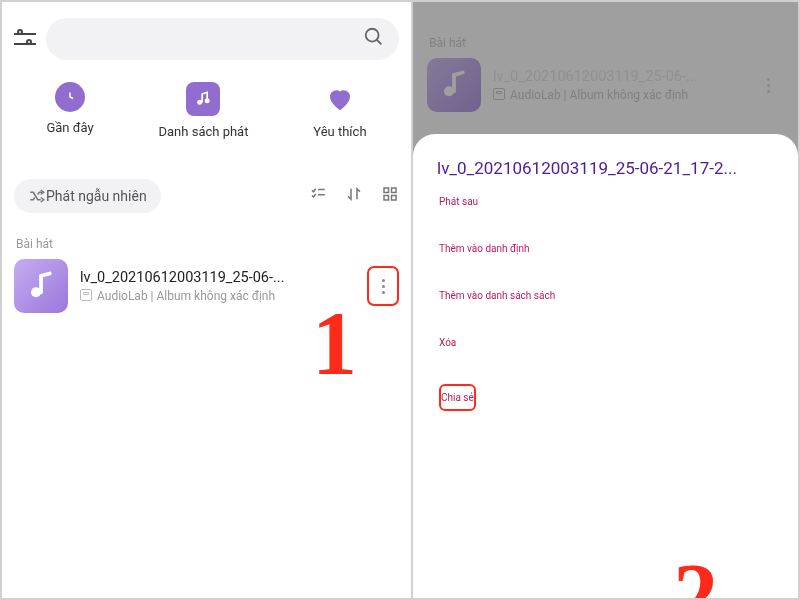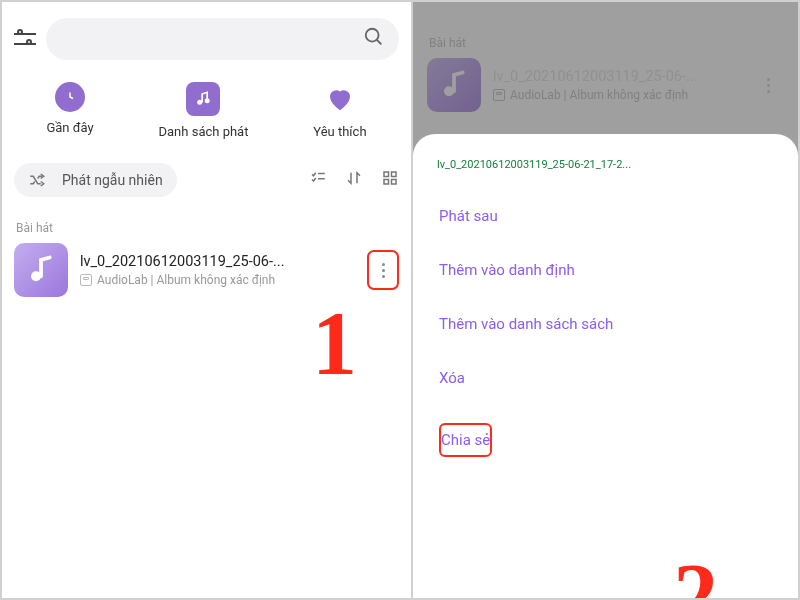--- a/index.html
+++ b/index.html
@@ -25,51 +25,51 @@
   .settings-slider .bar.b2 { top: 15px; }
   .settings-slider .dot { position: absolute; width: 6px; height: 6px; border: 2px solid #444; background: #fff; border-radius: 50%; top: 1px; }
   .settings-slider .d1 { left: 3px; top: 1px; }
   .settings-slider .d2 { left: 12px; top: 11px; }
   .search-box {
     flex: 1; background: #f2f2f4; border-radius: 22px; height: 42px;
     display: flex; align-items: center; justify-content: flex-end; padding: 0 14px;
   }
   .search-icon svg { width: 22px; height: 22px; stroke: #666; }
 
-  .quick-row { display: flex; justify-content: space-around; margin-bottom: 24px; }
+  .quick-row { display: flex; justify-content: space-around; margin-bottom: 40px; }
   .quick-item { display: flex; flex-direction: column; align-items: center; gap: 8px; }
   .quick-icon {
     width: 34px; height: 34px; border-radius: 8px;
     display: flex; align-items: center; justify-content: center; color: #fff;
   }
   .qi-recent { background: #906dcf; border-radius: 50%; width: 30px; height: 30px;}
   .qi-fav { color: #906dcf; }
   .qi-playlist { background: #906dcf; }
   .quick-label { font-size: 13px; color: #333; }
 
   .shuffle-row { display: flex; align-items: center; gap: 16px; margin-bottom: 12px; }
   .shuffle-pill {
     background: #f2f2f4; border-radius: 18px; padding: 8px 14px;
-    display: flex; align-items: center; gap: 16px; font-size: 14px; color: #555;
+    display: flex; align-items: center; gap: 0; font-size: 14px; color: #555;
   }
   .tool-icons { margin-left: auto; display: flex; gap: 18px; color: #777; }
   .tool-icons svg, .shuffle-pill svg { width: 18px; height: 18px; stroke: #777; }
 
   .section-label { font-size: 12px; color: #999; margin: 24px 0 8px 2px; }
 
   .track-row { display: flex; align-items: center; gap: 12px; }
   .track-art {
     width: 54px; height: 54px; border-radius: 10px;
     background: linear-gradient(135deg,#c4aef0,#9b76dc);
     display: flex; align-items: center; justify-content: center;
   }
   .track-art svg { width: 30px; height: 30px; }
   .track-meta { flex: 1; min-width: 0; }
   .track-title { font-size: 14.5px; color: #222; white-space: nowrap; overflow: hidden; text-overflow: ellipsis; }
-  .track-sub { font-size: 12px; color: #999; display: flex; align-items: center; gap: 5px; margin-top: 3px;}
+  .track-sub { font-size: 12px; color: #999; display: flex; gap: 5px; margin-top: 3px;}
   .sd-badge { width: 12px; height: 12px; border: 1.2px solid #bbb; border-radius: 2px; display:inline-block; position:relative;}
   .sd-badge:after{content:""; position:absolute; left:2px; right:2px; top:2px; bottom:5px; border:1px solid #bbb; border-radius:1px;}
   .more-btn {
     width: 32px; height: 40px; display: flex; align-items: center; justify-content: center;
     border: 2.5px solid #ff2a1a; border-radius: 7px;
   }
   .more-btn .dots { display:flex; flex-direction:column; gap:3px;}
   .more-btn .dots span { width:3px; height:3px; background:#888; border-radius:50%;}
 
   
@@ -83,22 +83,22 @@
   .rp-under .track-title { color: #ddd; }
   .rp-under .track-sub { color: #bbb; }
   .rp-under .more-btn { border: none; }
   .rp-under .more-btn .dots span { background:#ccc; }
 
   .sheet {
     position: absolute; left: 0; right: 0; bottom: 0; top: 132px;
     background: #fff; border-radius: 22px 22px 0 0;
     padding: 24px 24px 10px 24px;
   }
-  .sheet-title { font-size: 11px; color: #15803d; white-space: nowrap; overflow: hidden; text-overflow: ellipsis; margin-bottom: 18px;}
-  .sheet-item { font-size: 15px; color: #8b5cf6; padding: 18px 2px; }
+  .sheet-title { font-size: 17px; color: #4c1d95; white-space: nowrap; overflow: hidden; text-overflow: ellipsis; }
+  .sheet-item { font-size: 10px; color: #be185d; padding: 18px 2px; }
   .sheet-share { display:inline-block; padding: 6px 0; border: 2.5px solid #ff2a1a; border-radius: 6px; }
 
   
   .anno {
     position: absolute; font-size: 90px; font-weight: 800; color: #ff2a1a;
     font-family: Georgia, "Times New Roman", serif;
     pointer-events: none;
   }
   .anno-1 { left: 310px; top: 290px; }
   .anno-2 { left: 260px; top: 410px; }

